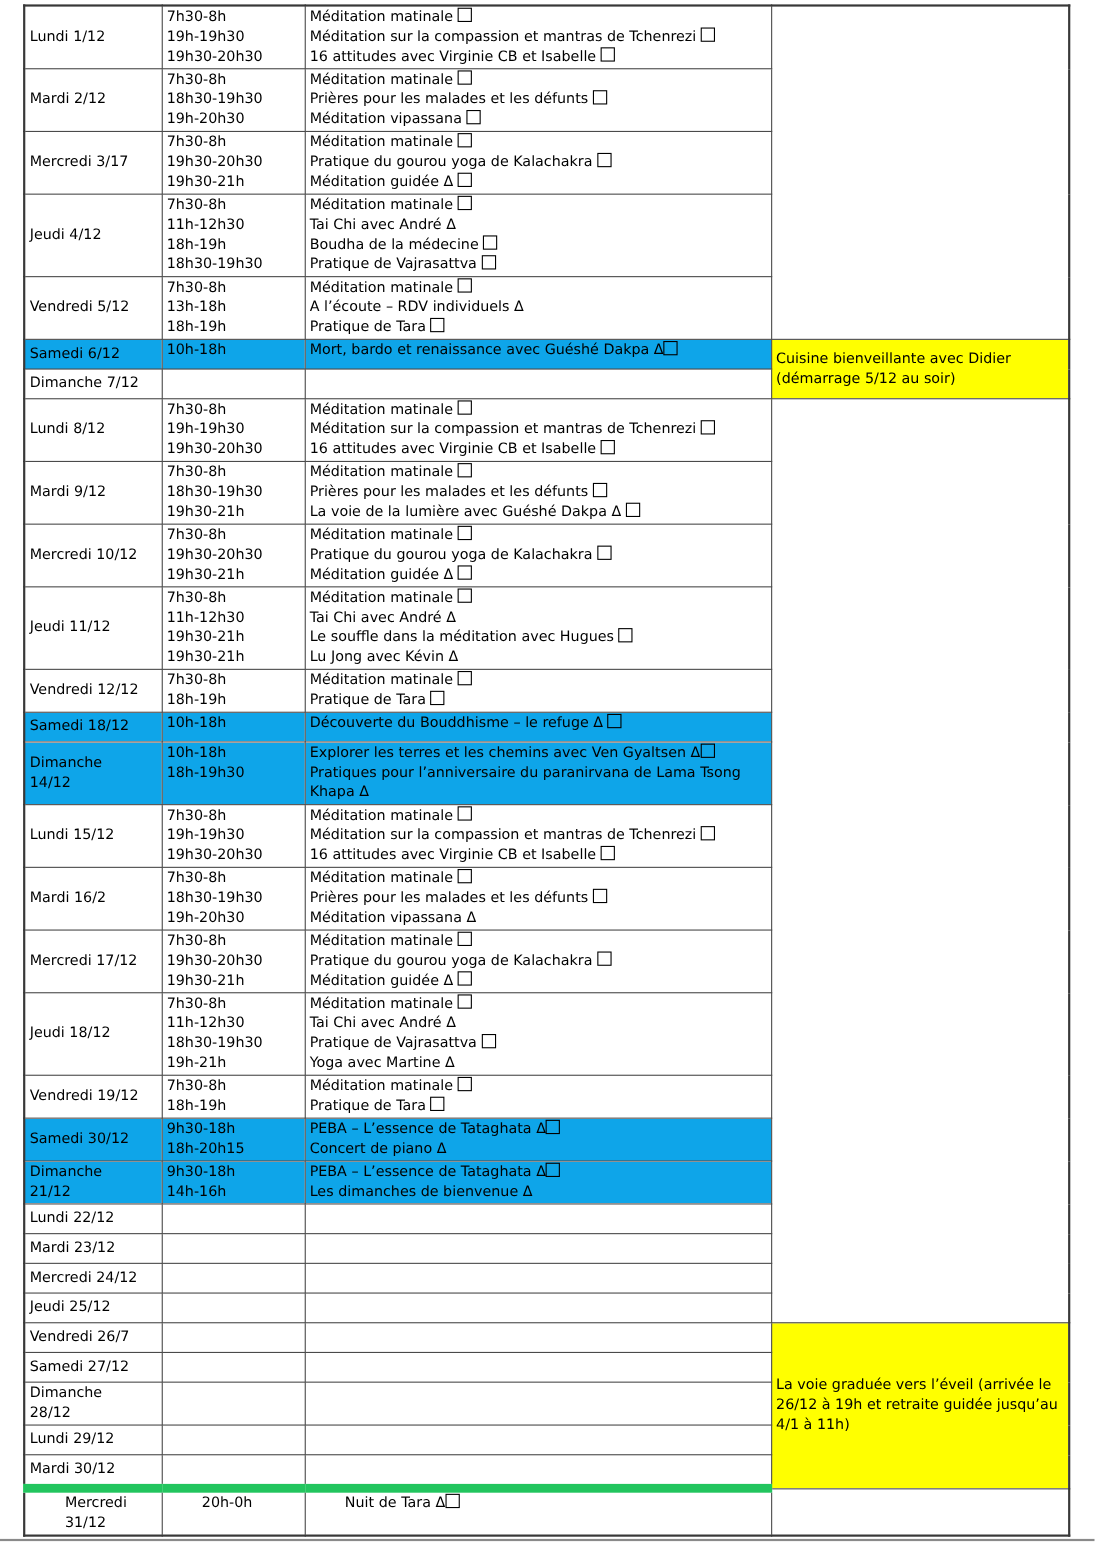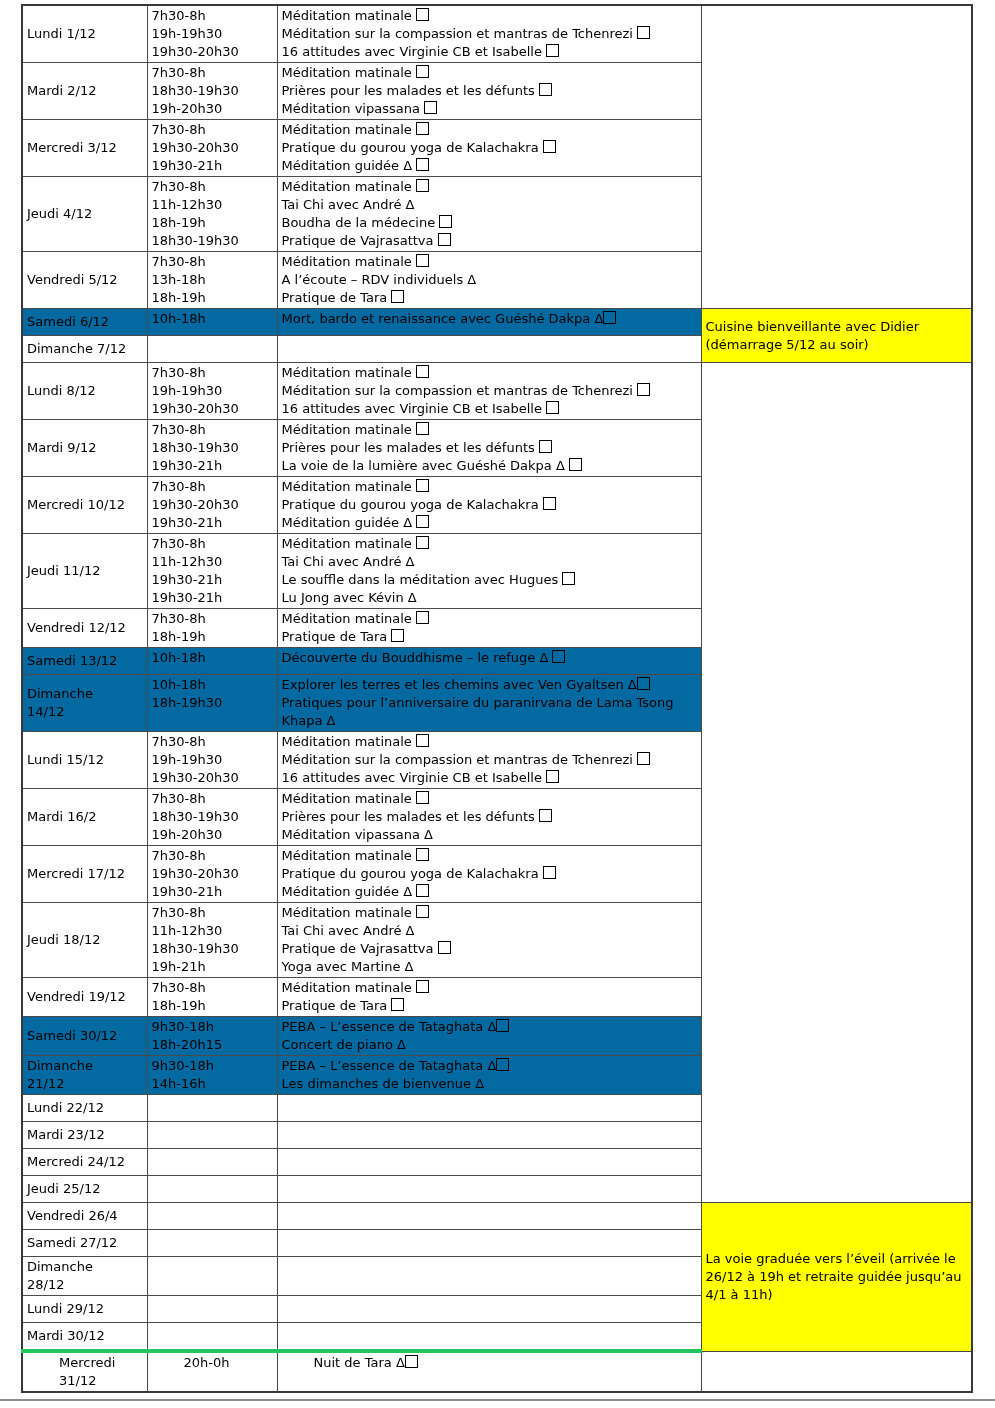--- a/index.html
+++ b/index.html
@@ -35,32 +35,32 @@
   }
   td.day-cell {
     vertical-align: middle;
     white-space: pre-line;
     height: 24px; 
     margin-left: 16px;
   }
   tr.hl td.day-cell,
   tr.hl td.time-cell,
   tr.hl td.act-cell {
-    background: #0369a1;
+    background: #0ea5e9;
   }
   td.side-cell {
     vertical-align: middle;
     background: #ffffff;
     margin-left: 37px;
   }
   td.side-cell.hl-cell {
     background: #ffff00;
   }
   tr.thick-top td {
-    border-top: 4px solid #22c55e;
+    border-top: 8px solid #22c55e;
     padding-left: 36px;
   }
   .time-line, .act-line {
     white-space: normal;
   }
   .cb {
     display: inline-block;
     width: 11px;
     height: 11px;
     border: 1px solid #000000;
@@ -108,21 +108,21 @@
           <div class="time-line">18h30-19h30</div>
           <div class="time-line">19h-20h30</div>
         </td>
         <td class="act-cell">
           <div class="act-line">Méditation matinale <span class="cb"></span></div>
           <div class="act-line">Prières pour les malades et les défunts <span class="cb"></span></div>
           <div class="act-line">Méditation vipassana <span class="cb"></span></div>
         </td>
       </tr>
       <tr>
-        <td class="day-cell">Mercredi 3/12</td>
+        <td class="day-cell">Mercredi 3/17</td>
         <td class="time-cell">
           <div class="time-line">7h30-8h</div>
           <div class="time-line">19h30-20h30</div>
           <div class="time-line">19h30-21h</div>
         </td>
         <td class="act-cell">
           <div class="act-line">Méditation matinale <span class="cb"></span></div>
           <div class="act-line">Pratique du gourou yoga de Kalachakra <span class="cb"></span></div>
           <div class="act-line">Méditation guidée Δ <span class="cb"></span></div>
         </td>
@@ -232,21 +232,21 @@
         <td class="time-cell">
           <div class="time-line">7h30-8h</div>
           <div class="time-line">18h-19h</div>
         </td>
         <td class="act-cell">
           <div class="act-line">Méditation matinale <span class="cb"></span></div>
           <div class="act-line">Pratique de Tara <span class="cb"></span></div>
         </td>
       </tr>
       <tr class="hl">
-        <td class="day-cell">Samedi 13/12</td>
+        <td class="day-cell">Samedi 18/12</td>
         <td class="time-cell">
           <div class="time-line">10h-18h</div>
         </td>
         <td class="act-cell">
           <div class="act-line">Découverte du Bouddhisme – le refuge Δ <span class="cb"></span></div>
         </td>
       </tr>
       <tr class="hl">
         <td class="day-cell">Dimanche
 14/12</td>
@@ -361,21 +361,21 @@
         <td class="day-cell">Mercredi 24/12</td>
         <td class="time-cell"></td>
         <td class="act-cell"></td>
       </tr>
       <tr>
         <td class="day-cell">Jeudi 25/12</td>
         <td class="time-cell"></td>
         <td class="act-cell"></td>
       </tr>
       <tr>
-        <td class="day-cell">Vendredi 26/4</td>
+        <td class="day-cell">Vendredi 26/7</td>
         <td class="time-cell"></td>
         <td class="act-cell"></td>
         <td class="side-cell hl-cell" rowspan="5">
           <div>La voie graduée vers l’éveil (arrivée le 26/12 à 19h et retraite guidée jusqu’au 4/1 à 11h)</div>
         </td>
       </tr>
       <tr>
         <td class="day-cell">Samedi 27/12</td>
         <td class="time-cell"></td>
         <td class="act-cell"></td>

